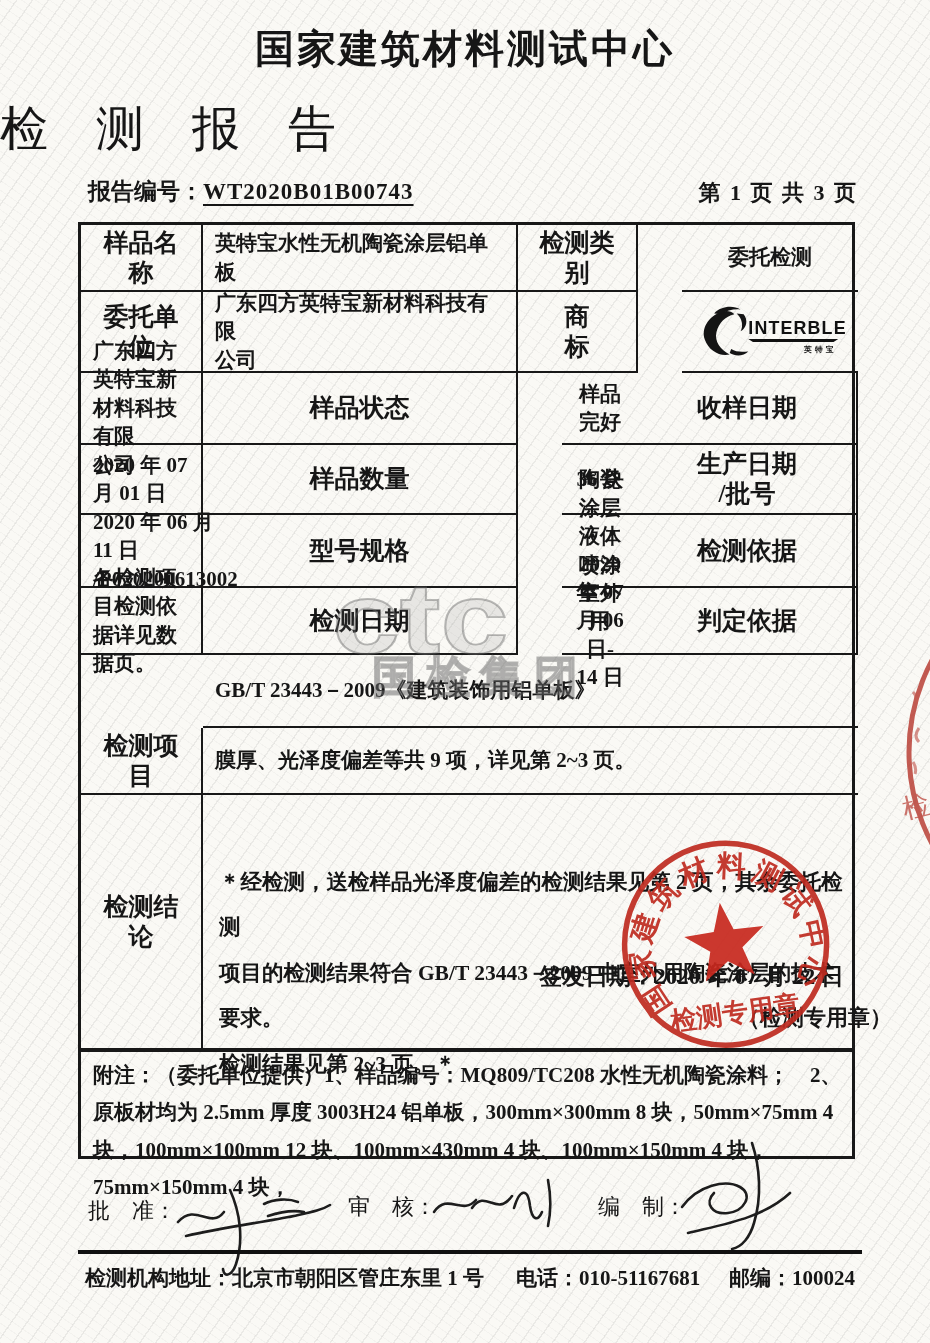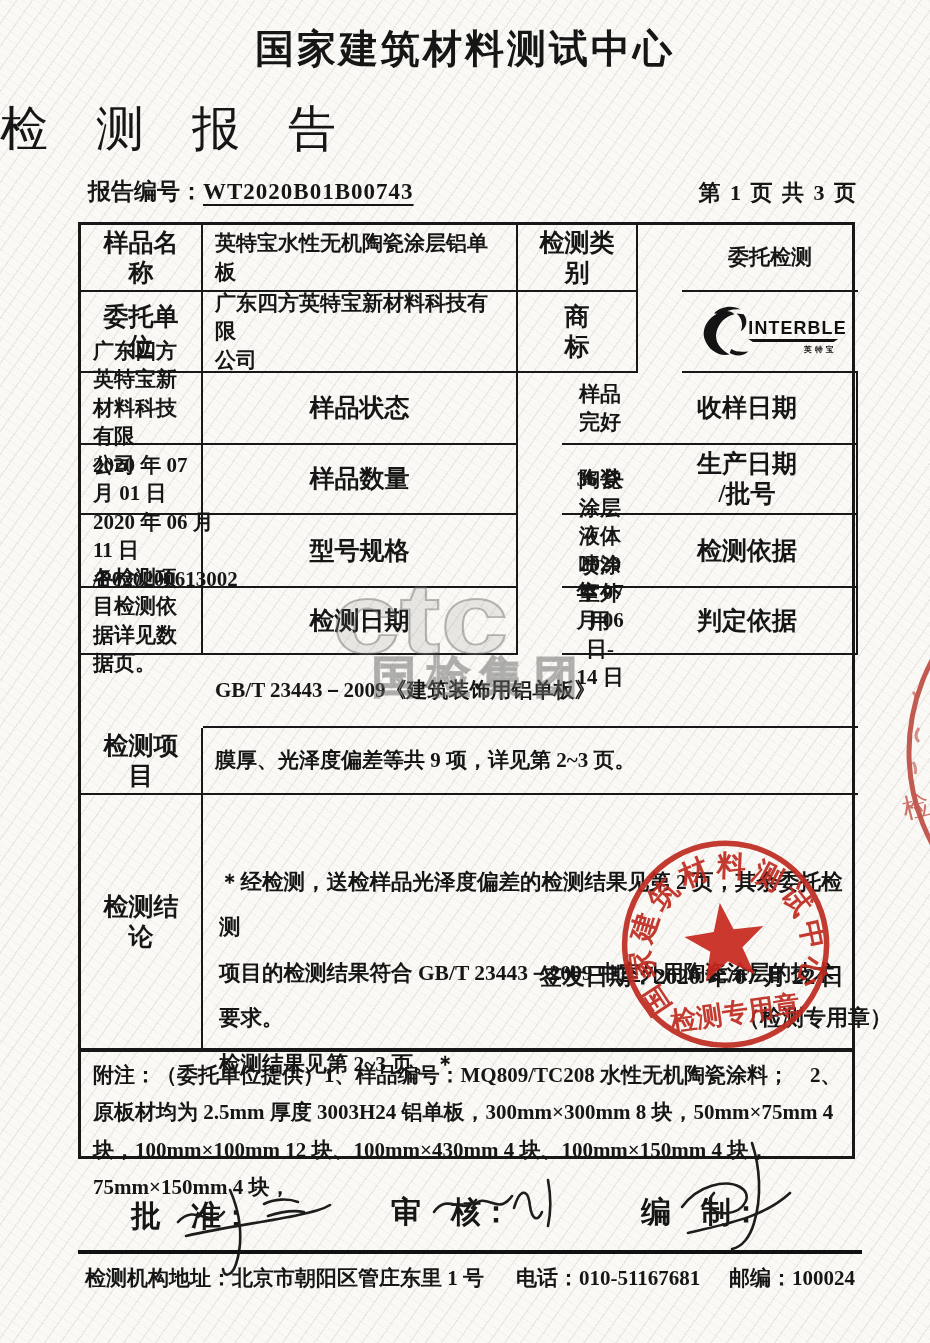--- a/index.html
+++ b/index.html
@@ -53,21 +53,21 @@
            font-size:23px; font-weight:bold; text-indent:0; white-space:nowrap;margin-left:36px; }
   .seal-note { position:absolute; right:-34px; bottom:6px;
            font-size:22px; font-weight:bold; text-indent:0; white-space:nowrap; }
 
   
   .note-box { left:78px; top:1049px; width:777px; height:110px;
     border:3px solid #181818; padding:5px 10px 8px 12px;
     font-size:21px; font-weight:bold; line-height:1.78; z-index:1; }
 
   
-  .sig-label { font-size:30px; font-weight:bold; white-space:nowrap;margin-left:43px; }
+  .sig-label { font-size:22px; font-weight:normal; white-space:nowrap; }
   .sig-svg { position:absolute; }
   .sig-svg path { stroke:#1d1d1d; stroke-width:2.6; fill:none;
     stroke-linecap:round; stroke-linejoin:round; }
 
   .footer-rule { left:78px; top:1250px; width:784px; height:4px; background:#111; }
   .footer-line { top:1264px; left:85px; width:770px; display:flex;
     font-size:21px; font-weight:bold; white-space:nowrap; }
   .footer-line .addr { width:435px; }
   .footer-line .phone { width:215px; }
 

